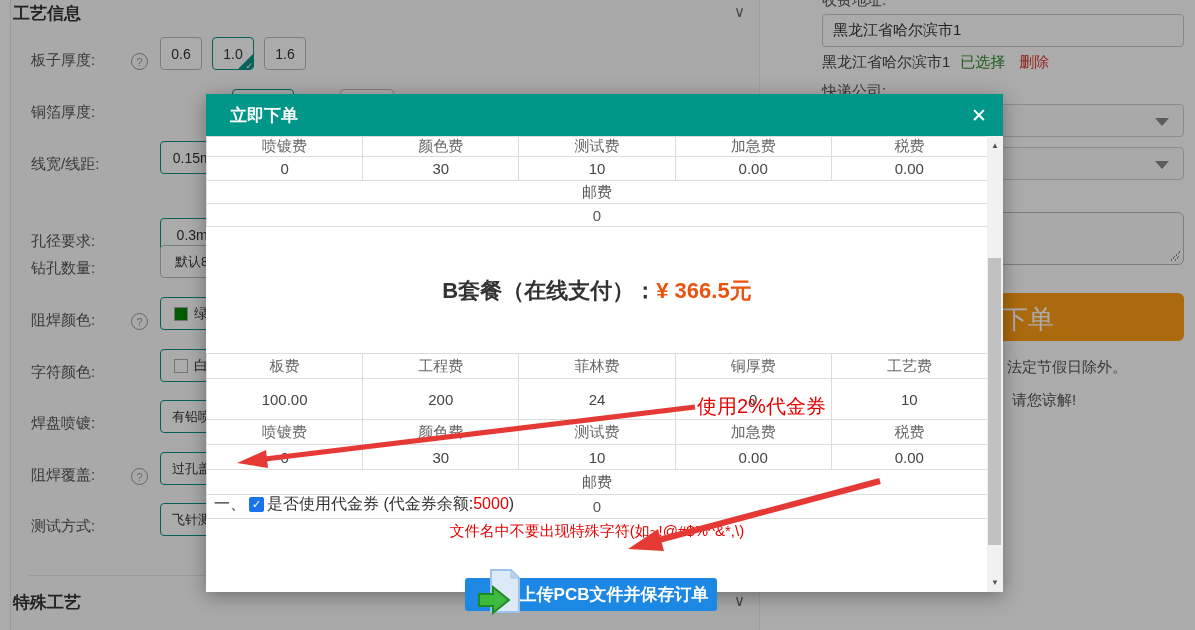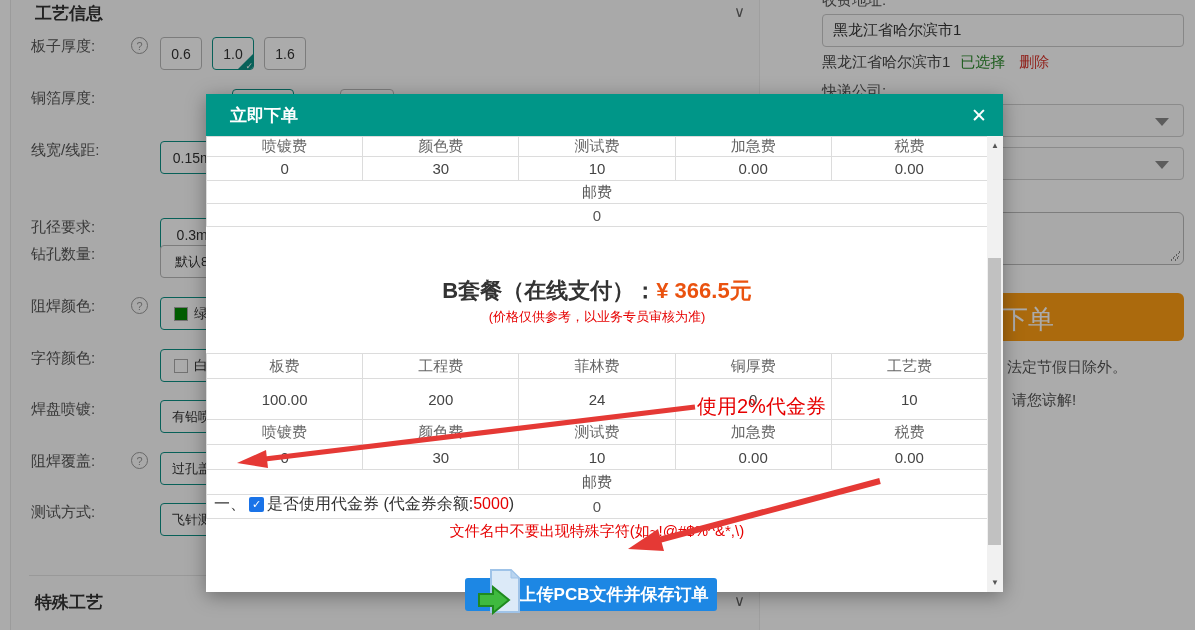--- a/index.html
+++ b/index.html
@@ -7,23 +7,23 @@
   body {
     font-family:"Liberation Sans","DejaVu Sans",sans-serif;
     background:#fff; position:relative; color:#333;
   }
   .abs { position:absolute; }
 
   
   #page { position:absolute; inset:0; background:#fff; }
   .left-card { position:absolute; left:10px; top:0; width:750px; height:630px;
     border-left:1px solid #e7e7e7; border-right:1px solid #eee; background:#fdfdfd; }
-  .sec-title { position:absolute; left:24px; font-size:17px; font-weight:bold; color:#333;font-family:Liberation Mono, monospace; }
+  .sec-title { position:absolute; left:2px; font-size:17px; font-weight:bold; color:#333;font-family:Liberation Mono, monospace; }
   .sec-chevron { position:absolute; right:14px; font-size:15px; color:#666; line-height:1; }
-  .form-row { position:absolute; left:20px; display:flex; align-items:flex-start; height:33px; }
+  .form-row { position:absolute; left:20px; display:flex; align-items:flex-end; height:33px; }
   .form-label { width:100px; font-size:15px; color:#555; }
   .help { width:17px; height:17px; border:1px solid #9a9a9a; border-radius:50%;
     color:#9a9a9a; font-size:11px; display:flex; align-items:center; justify-content:center;
     margin-right:12px; }
   .help-spacer { width:29px; }
   .chip { position:relative; height:33px; min-width:42px; padding:0 10px;
     border:1px solid #b9b9b9; border-radius:4px; background:#fff; font-size:14px; color:#333;
     display:flex; align-items:center; justify-content:center; margin-right:10px; overflow:hidden; }
   .chip.sel { border:1px solid var(--teal-dark); }
   .chip.sel .corner { position:absolute; right:0; bottom:0; width:0; height:0;
@@ -263,21 +263,20 @@
           </tr>
       <tr>
             <td class="wide" colspan="5">0</td>
           </tr>
     </tbody>
       </table>
 
     <div class="pkg-title">
       <span>B套餐（在线支付）：</span><span class="price">¥ 366.5元</span>
     </div>
-    <div class="pkg-note">(价格仅供参考，以业务专员审核为准)</div>
 
     <table class="fees abs" style="top:201px;margin-top:16px;">
       <tbody>
           <tr>
         <td class="hd2">板费</td>
         <td class="hd2">工程费</td>
         <td class="hd2">菲林费</td>
         <td class="hd2">铜厚费</td>
         <td class="hd2">工艺费</td>
       </tr>

